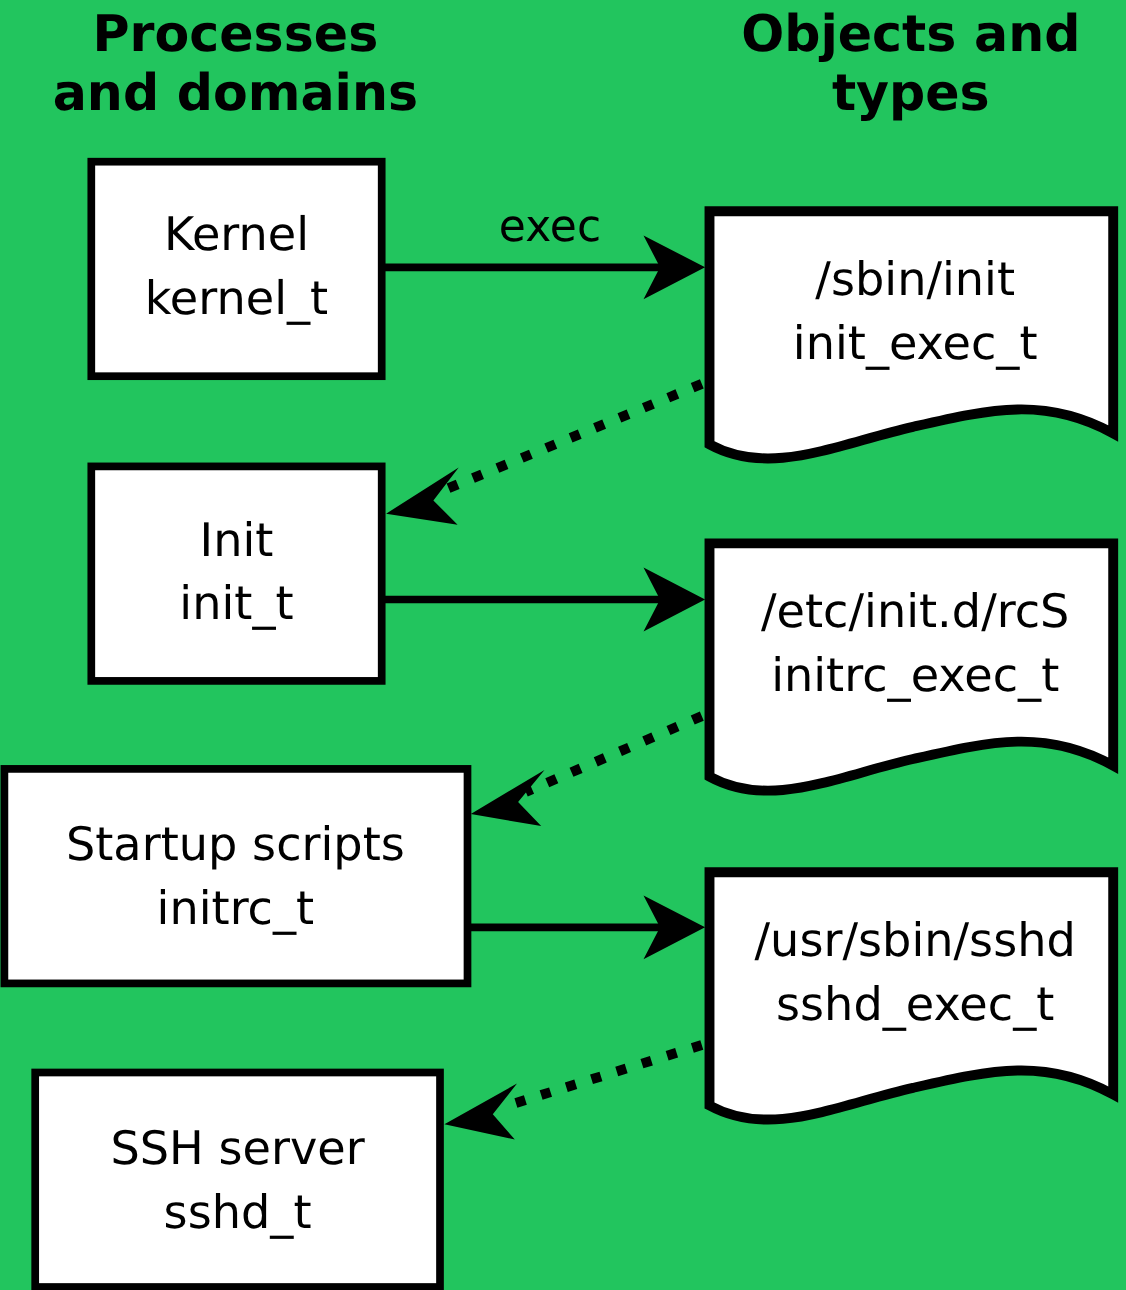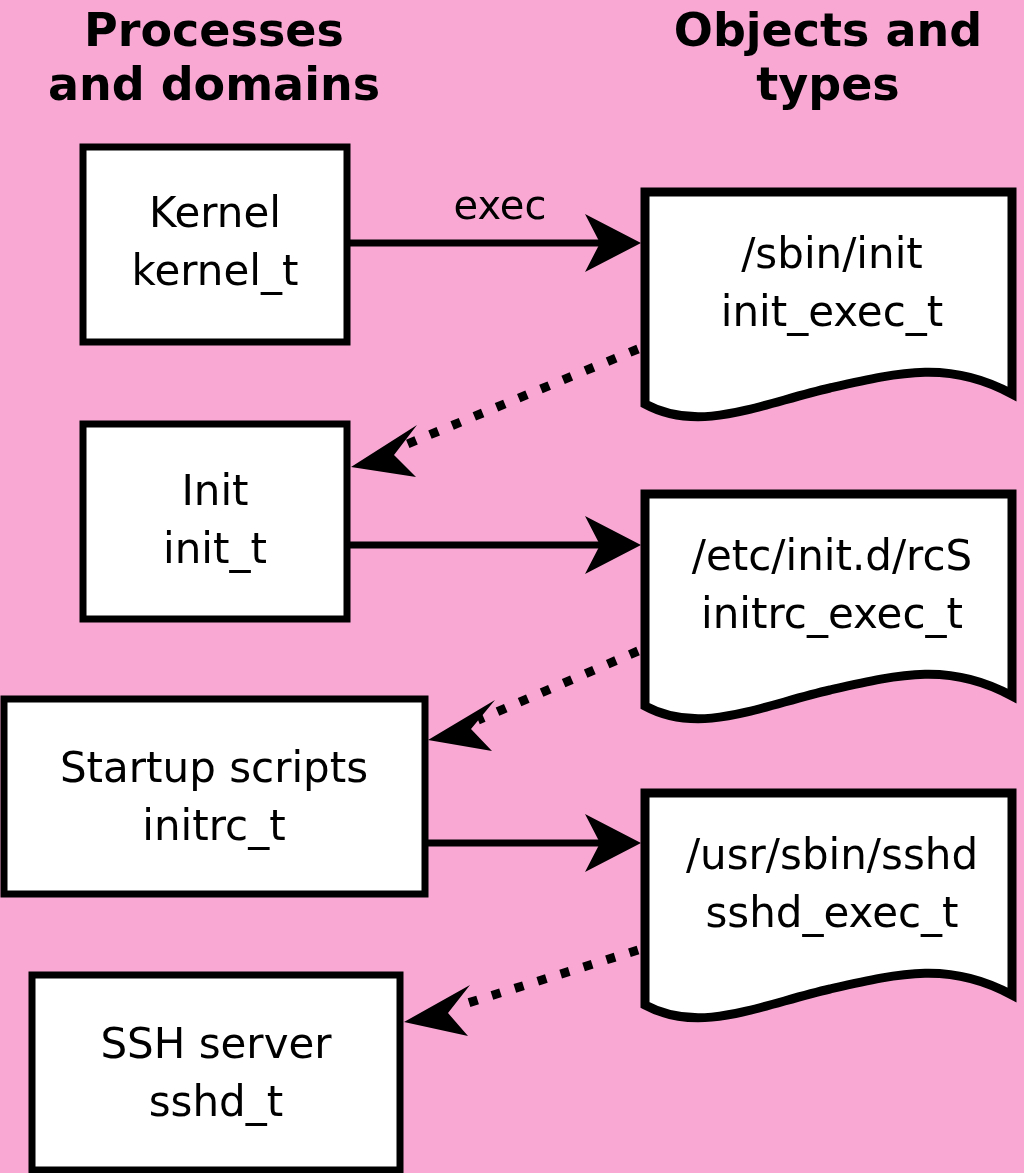--- a/index.html
+++ b/index.html
@@ -10,21 +10,21 @@
   body {
     width: 1024px;
     height: 1173px;
     overflow: hidden;
     font-family: "DejaVu Sans", sans-serif;
   }
   #diagram-root {
     position: relative;
     width: 1024px;
     height: 1173px;
-    background: #f9a8d4;
+    background: #22c55e;
   }
   svg.diagram {
     display: block;
     width: 1024px;
     height: 1173px;
   }
   text {
     fill: #000000;
     font-family: "DejaVu Sans", sans-serif;
   }

